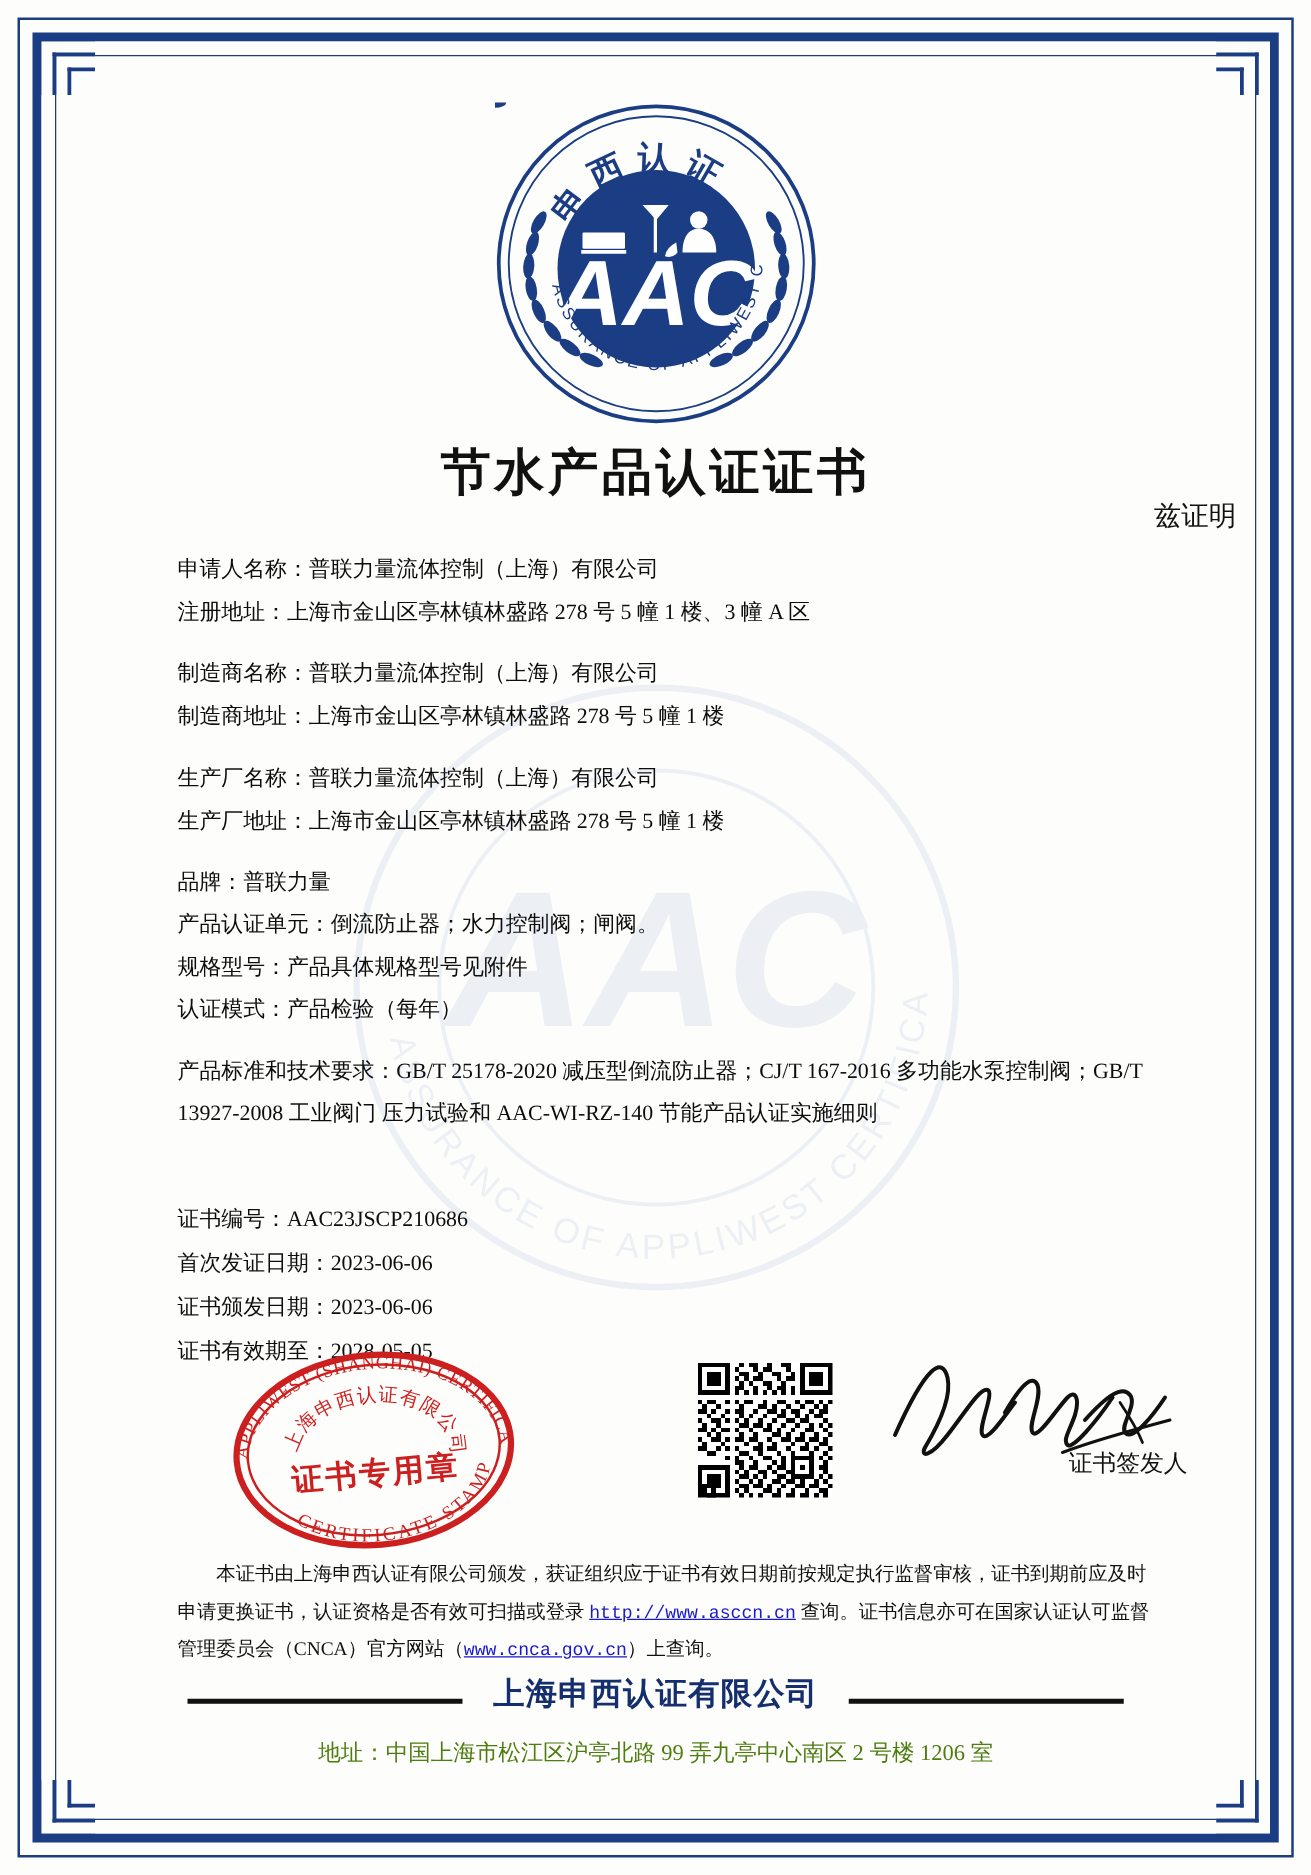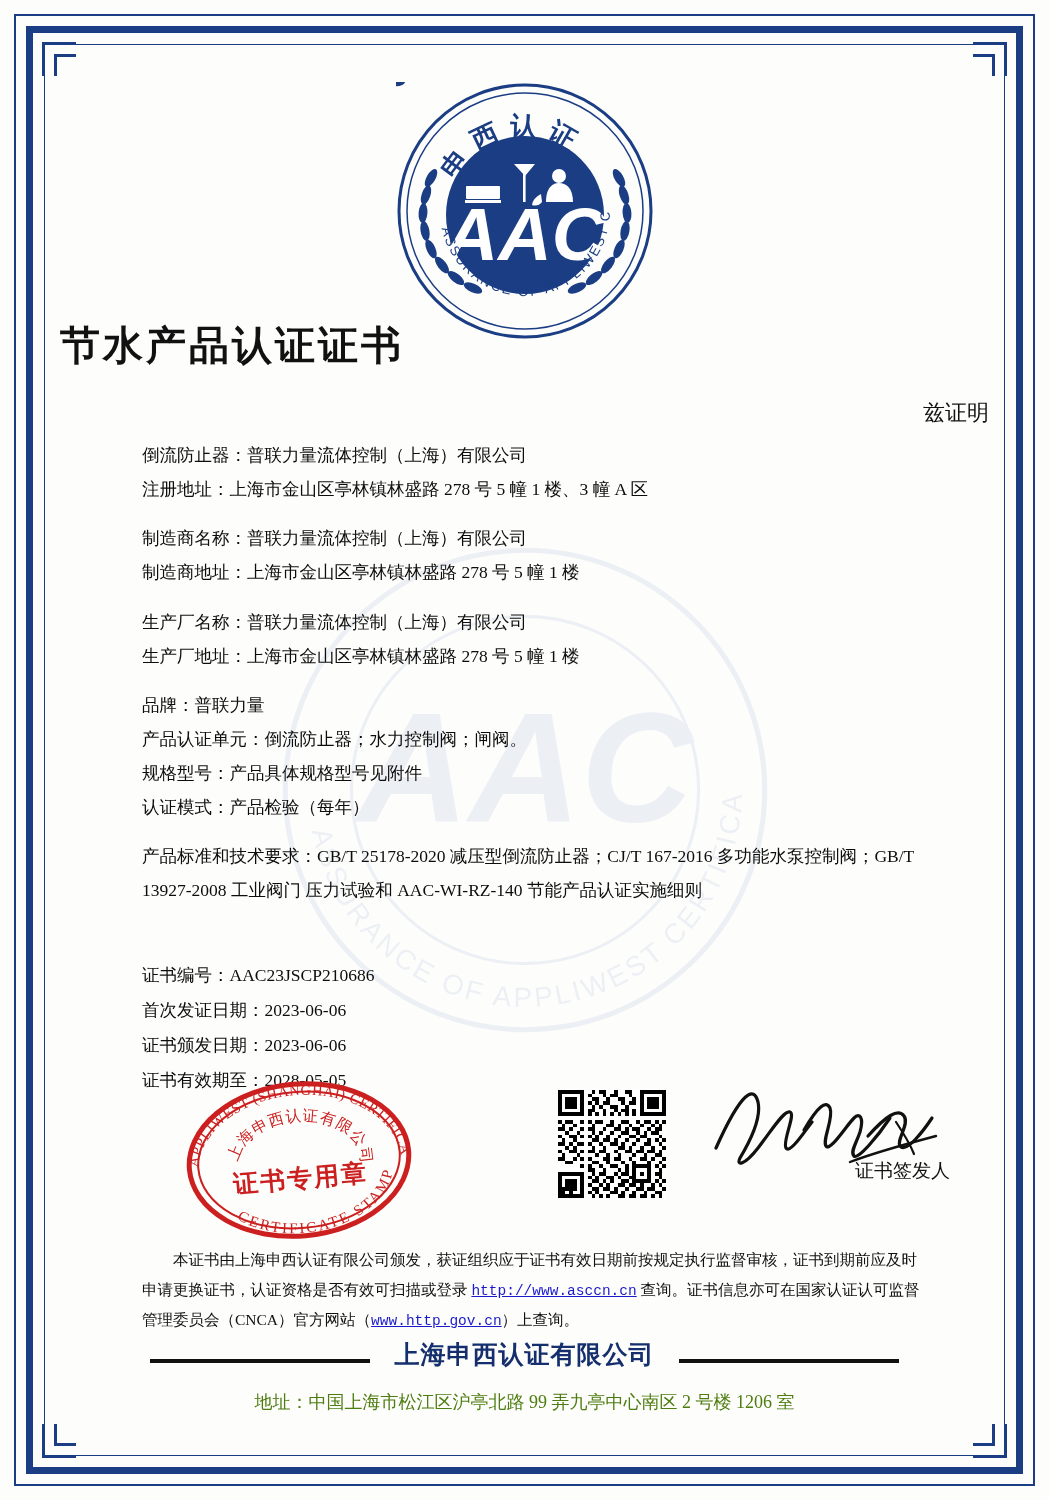--- a/index.html
+++ b/index.html
@@ -81,23 +81,24 @@
     position: absolute;
     left: 50%;
     top: 22px;
     transform: translateX(-50%);
     width: 258px;
     height: 258px;
   }
 
   .cert-title {
     position: absolute;
-    top: 258px;
+    top: 290px;
     left: 0;
     width: 100%;
+    text-align: center;
     font-size: 40px;
     font-weight: bold;
     letter-spacing: 3px;
     color: #111;
     font-family: Liberation Serif, serif;
   }
   .cert-sub {
     position: absolute;
     top: 338px;
     left: 0;
@@ -366,21 +367,21 @@
           <textPath href="#botArc" startOffset="6.5%">ASSURANCE OF APPLIWEST CERTIFICATION</textPath>
         </text>
       </svg>
     </div>
 
     <div class="cert-title">节水产品认证证书</div>
     <div class="cert-sub">兹证明</div>
 
     <div class="body-block">
       <div class="row">
-        <span>倒流防止器：</span><span>普联力量流体控制（上海）有限公司</span>
+        <span>申请人名称：</span><span>普联力量流体控制（上海）有限公司</span>
       </div>
       <div class="row">
         <span>注册地址：</span><span>上海市金山区亭林镇林盛路 278 号 5 幢 1 楼、3 幢 A 区</span>
       </div>
       <div class="gap"></div>
       <div class="row">
         <span>制造商名称：</span><span>普联力量流体控制（上海）有限公司</span>
       </div>
       <div class="row">
         <span>制造商地址：</span><span>上海市金山区亭林镇林盛路 278 号 5 幢 1 楼</span>
@@ -510,21 +511,21 @@
           <path d="M104,52 C118,28 126,22 130,30 C134,40 122,62 126,68 C130,74 146,48 154,40 C160,34 164,40 160,54 C156,66 150,74 154,78 C158,82 178,58 190,40" stroke-width="3.2"></path>
           <path d="M168,58 C186,38 198,30 204,38 C210,46 196,62 200,68 C206,76 224,52 232,40" stroke-width="3.2"></path>
           <path d="M150,84 C176,74 206,66 236,58" stroke-width="2.4"></path>
           <path d="M196,44 C204,56 210,66 214,76" stroke-width="2.2"></path>
         </g>
       </svg>
     </div>
     <div class="sig-label">证书签发人</div>
 
     <div class="note">
-      <span>本证书由上海申西认证有限公司颁发，获证组织应于证书有效日期前按规定执行监督审核，证书到期前应及时申请更换证书，认证资格是否有效可扫描或登录 </span><a class="lnk" href="#">http://www.asccn.cn</a><span> 查询。证书信息亦可在国家认证认可监督管理委员会（CNCA）官方网站（</span><a class="lnk" href="#">www.http.gov.cn</a><span>）上查询。</span>
+      <span>本证书由上海申西认证有限公司颁发，获证组织应于证书有效日期前按规定执行监督审核，证书到期前应及时申请更换证书，认证资格是否有效可扫描或登录 </span><a class="lnk" href="#">http://www.asccn.cn</a><span> 查询。证书信息亦可在国家认证认可监督管理委员会（CNCA）官方网站（</span><a class="lnk" href="#">www.cnca.gov.cn</a><span>）上查询。</span>
     </div>
 
     <div class="divider-row">
       <div class="line l"></div>
       <div class="line r"></div>
     </div>
     <div class="org">上海申西认证有限公司</div>
     <div class="addr">地址：中国上海市松江区沪亭北路 99 弄九亭中心南区 2 号楼 1206 室</div>
 
   </div>

